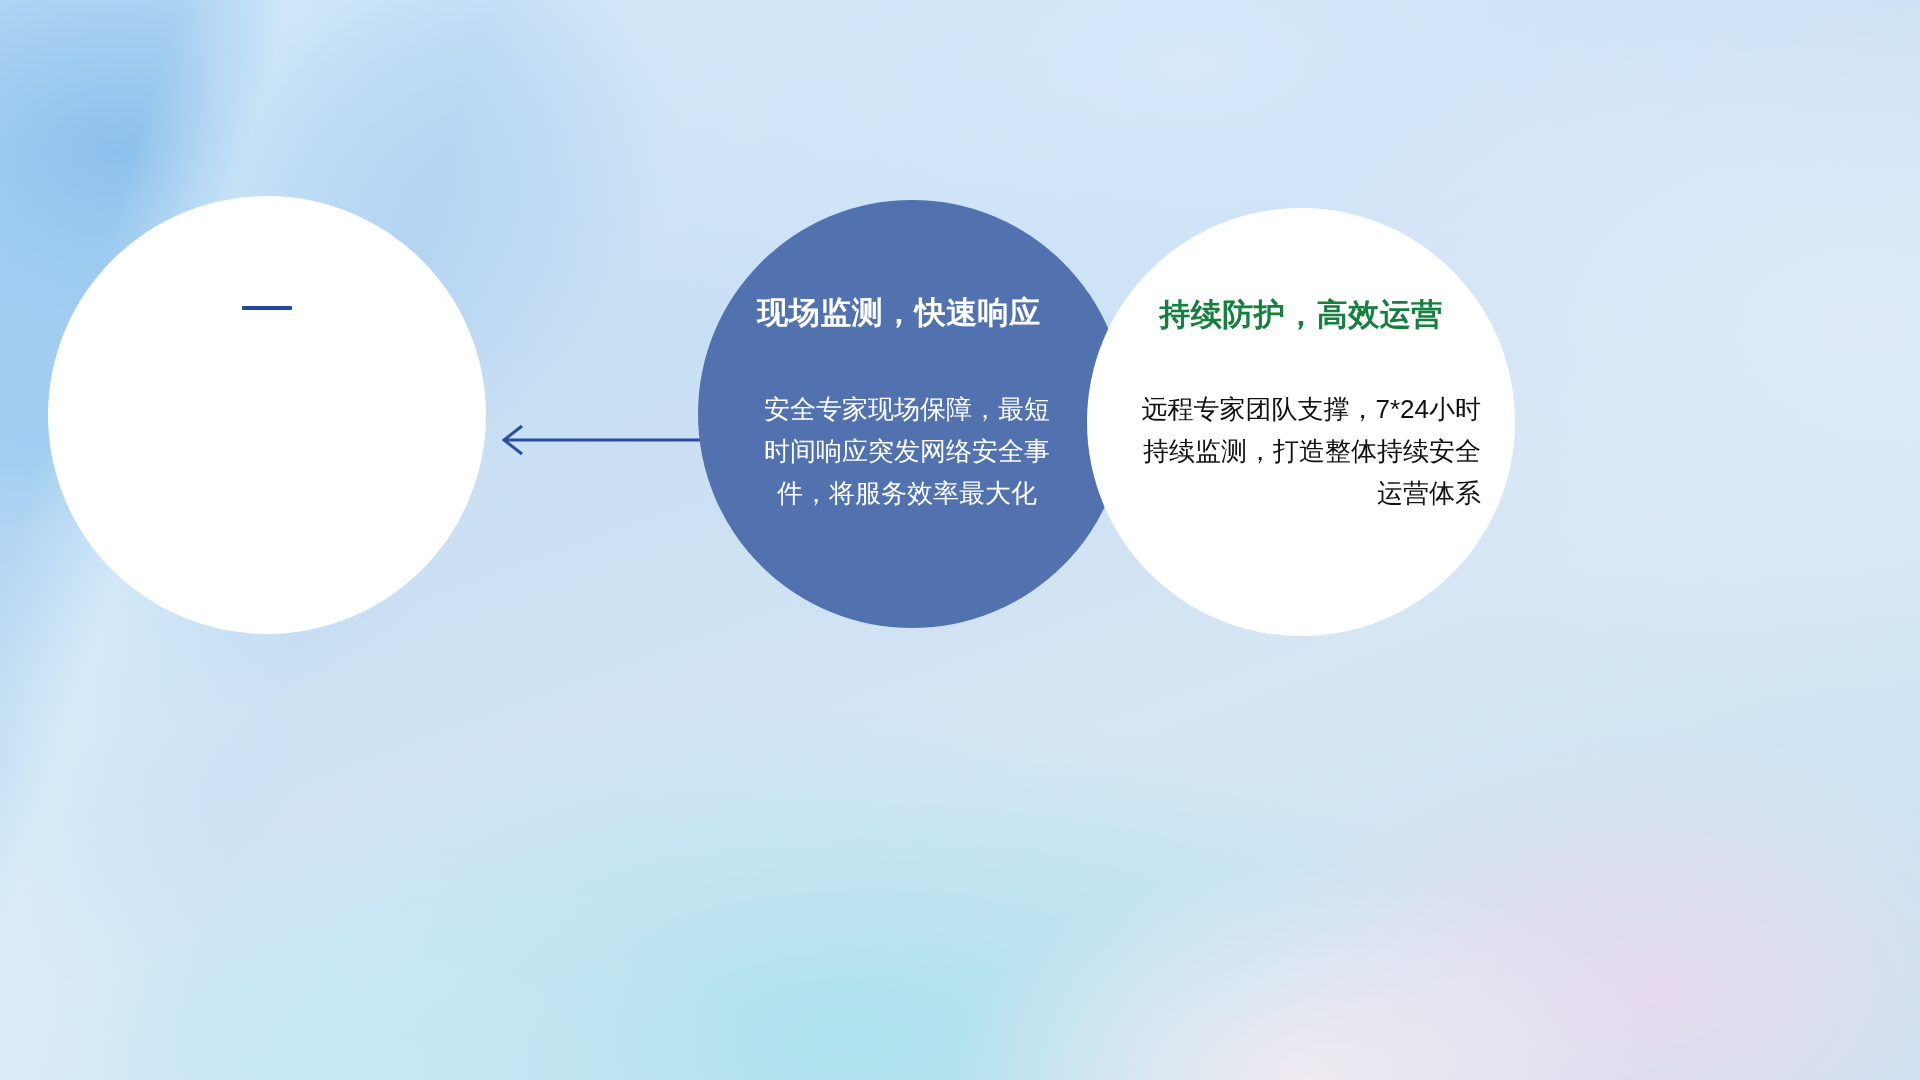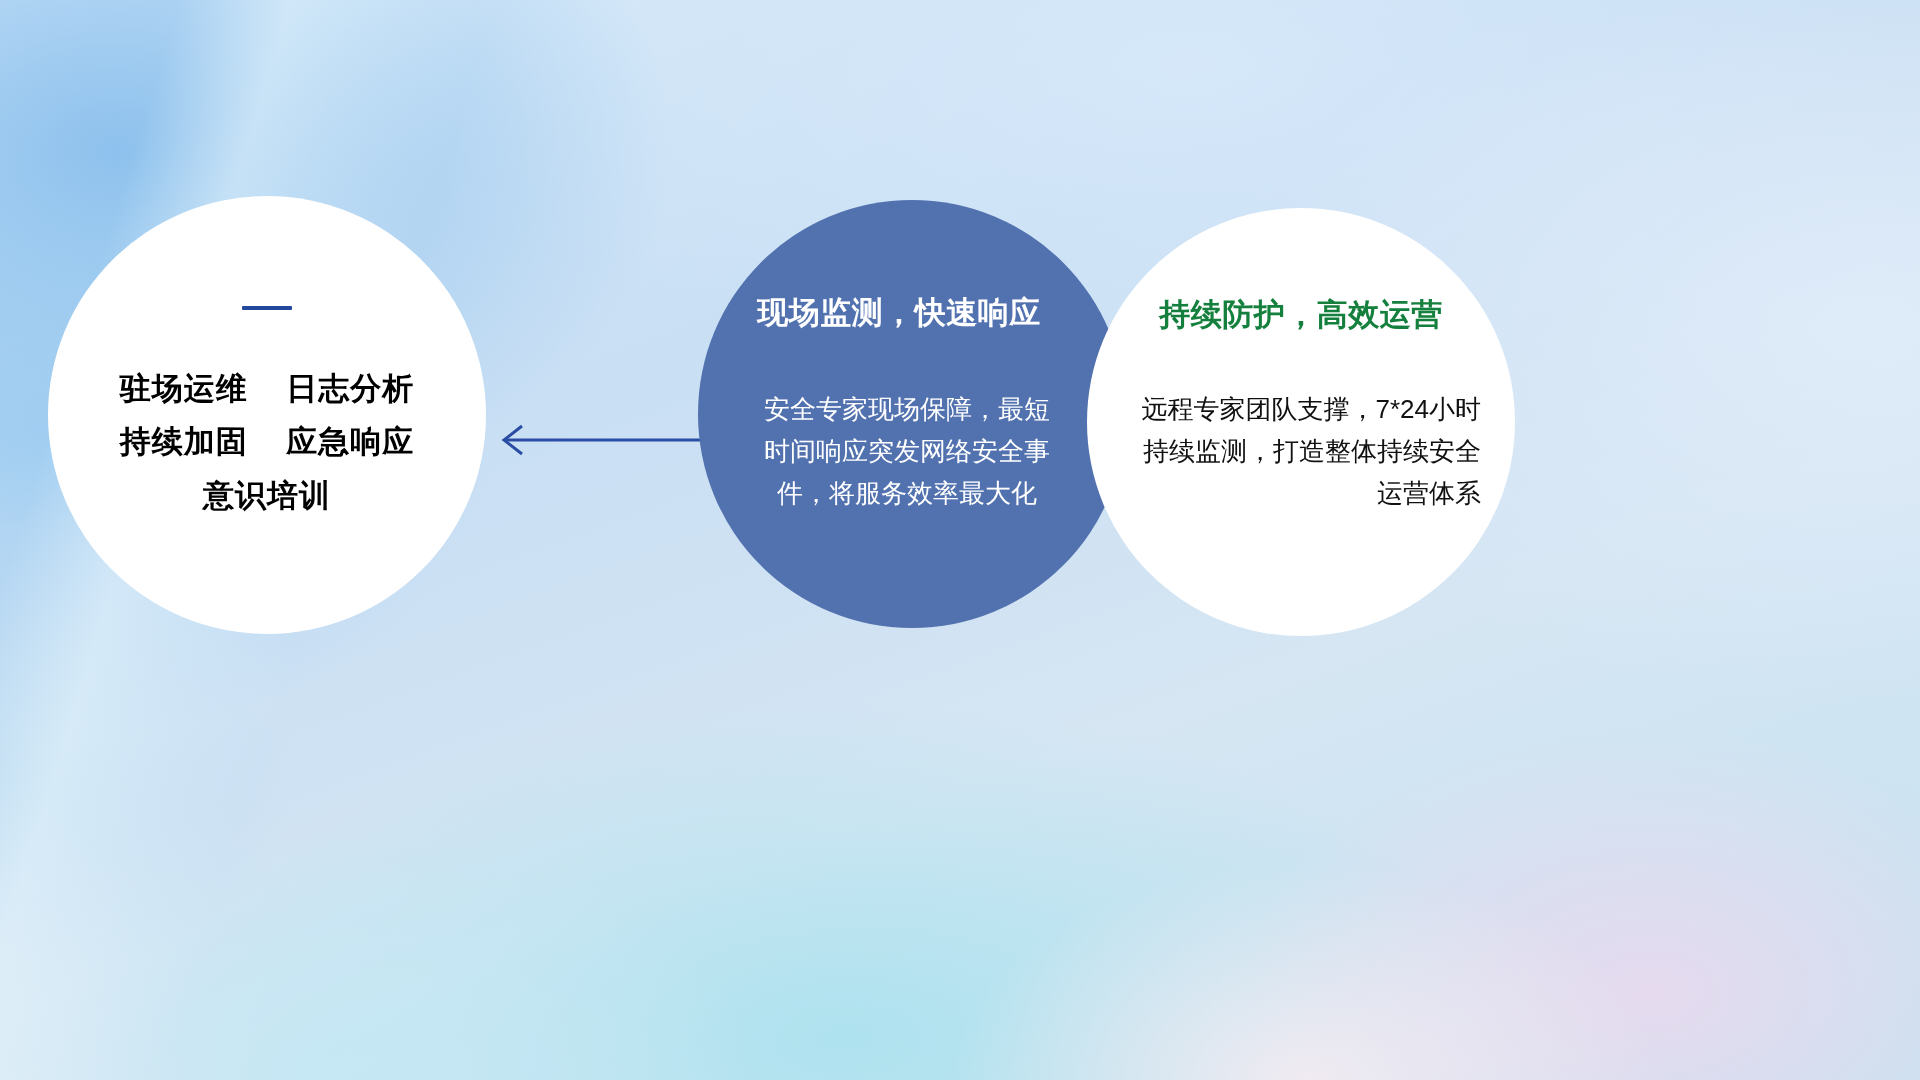--- a/index.html
+++ b/index.html
@@ -248,25 +248,20 @@
       <polyline points="34,12 16,26 34,40" fill="none" stroke="#2a4ca3" stroke-width="3"></polyline>
     </svg>
   </div>
 
   <div class="circle circle-left"></div>
   <div class="circle circle-mid"></div>
   <div class="circle circle-right"></div>
 
   <div class="left-content">
     <div class="accent-dash"></div>
-    <div class="left-lines">
-      <div class="left-line">驻场运维    日志分析</div>
-      <div class="left-line">持续加固    应急响应</div>
-      <div class="left-line">意识培训</div>
-    </div>
   </div>
 
   <div class="mid-content">
     <div class="mid-title">现场监测，快速响应</div>
     <div class="mid-body">安全专家现场保障，最短时间响应突发网络安全事件，将服务效率最大化</div>
   </div>
 
   <div class="right-content">
     <div class="right-title">持续防护，高效运营</div>
     <div class="right-body">远程专家团队支撑，7*24小时持续监测，打造整体持续安全运营体系</div>

